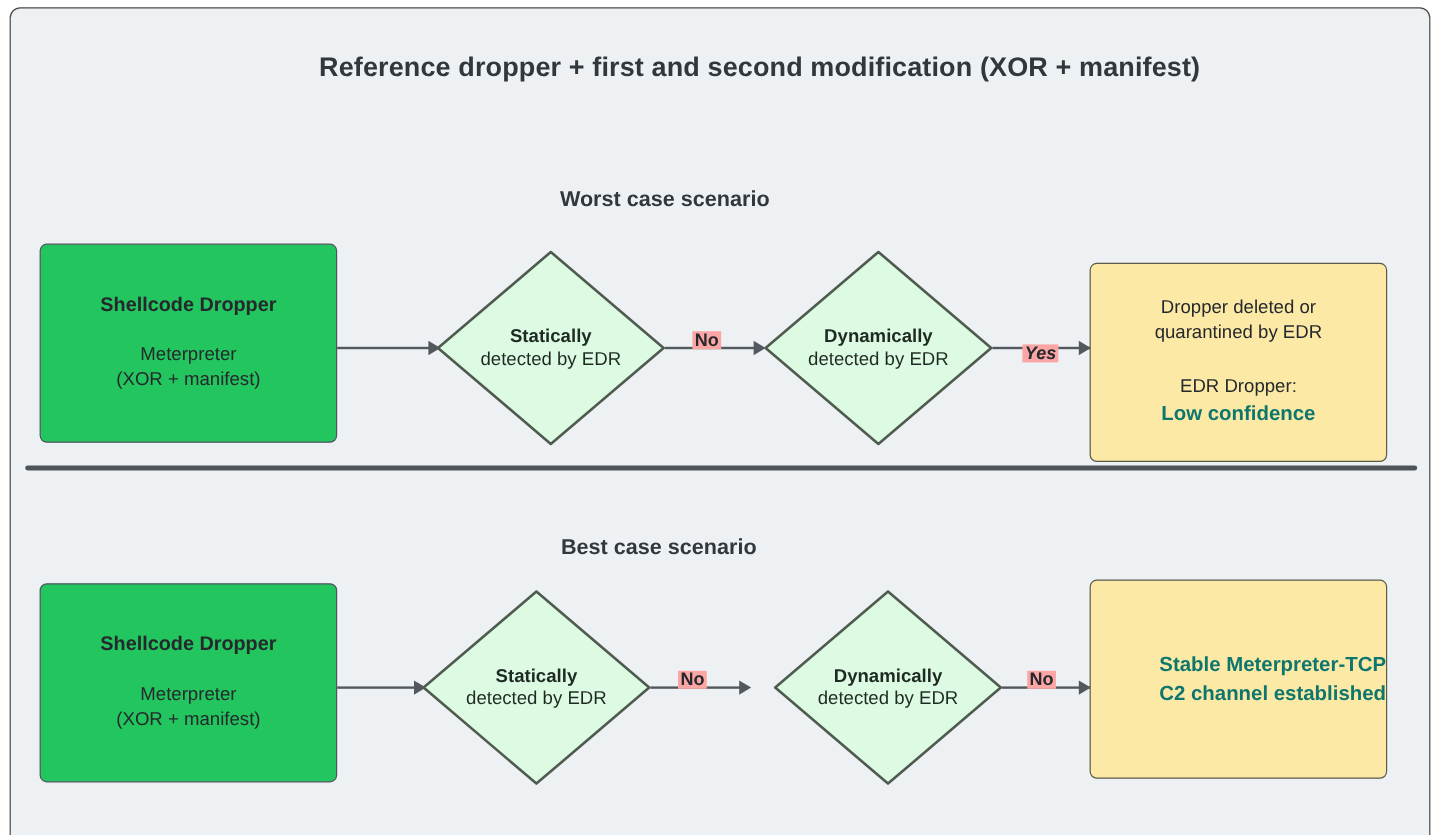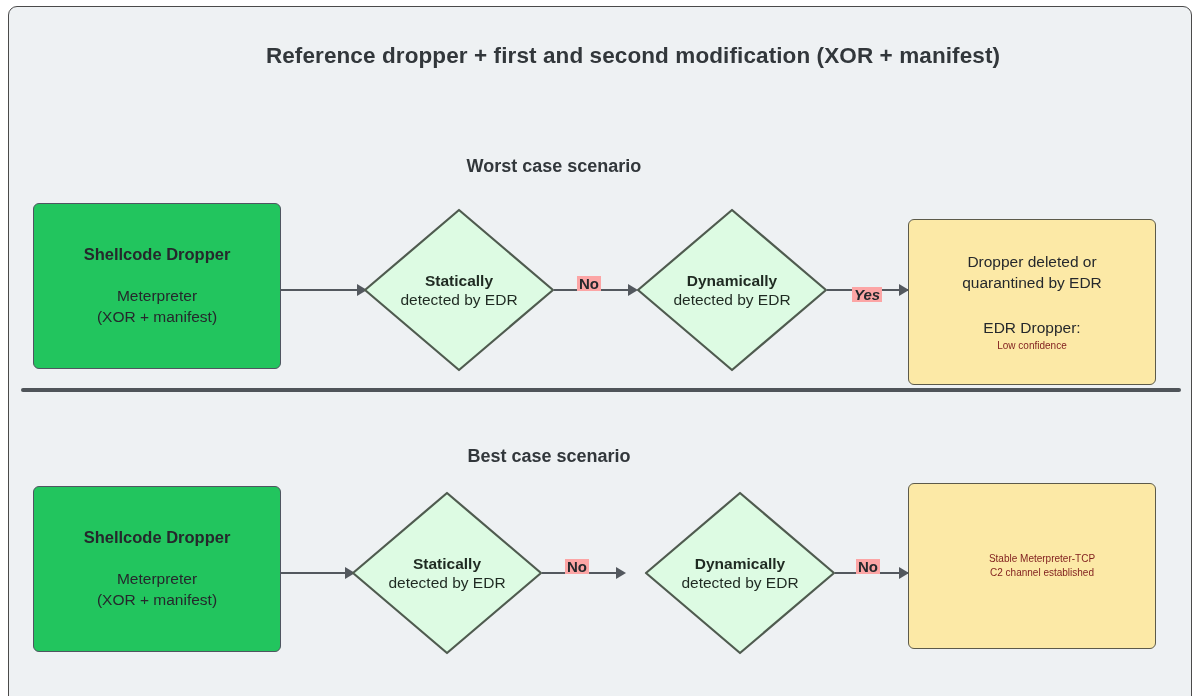--- a/index.html
+++ b/index.html
@@ -98,27 +98,27 @@
     line-height: 1.35;
     margin-top: 21px;
   }
   .outcome-line {
     font-size: 15.5px;
     color: #25282c;
     line-height: 1.35;
   }
   .outcome-gap { height: 24px; }
   .outcome-strong {
-    font-size: 10px;
-    font-weight: normal;
-    color: #7f1d1d;
+    font-size: 17px;
+    font-weight: bold;
+    color: #0f766e;
     line-height: 1.35;
   }
   .outcome-left {
-    align-items: center;
+    align-items: flex-end;
     padding-left: 20px;
     text-align: left;
   }
   .outcome-left .outcome-strong { line-height: 1.42; }
 
   
   .diamond-wrap {
     position: absolute;
     width: 196px;
     height: 168px;

